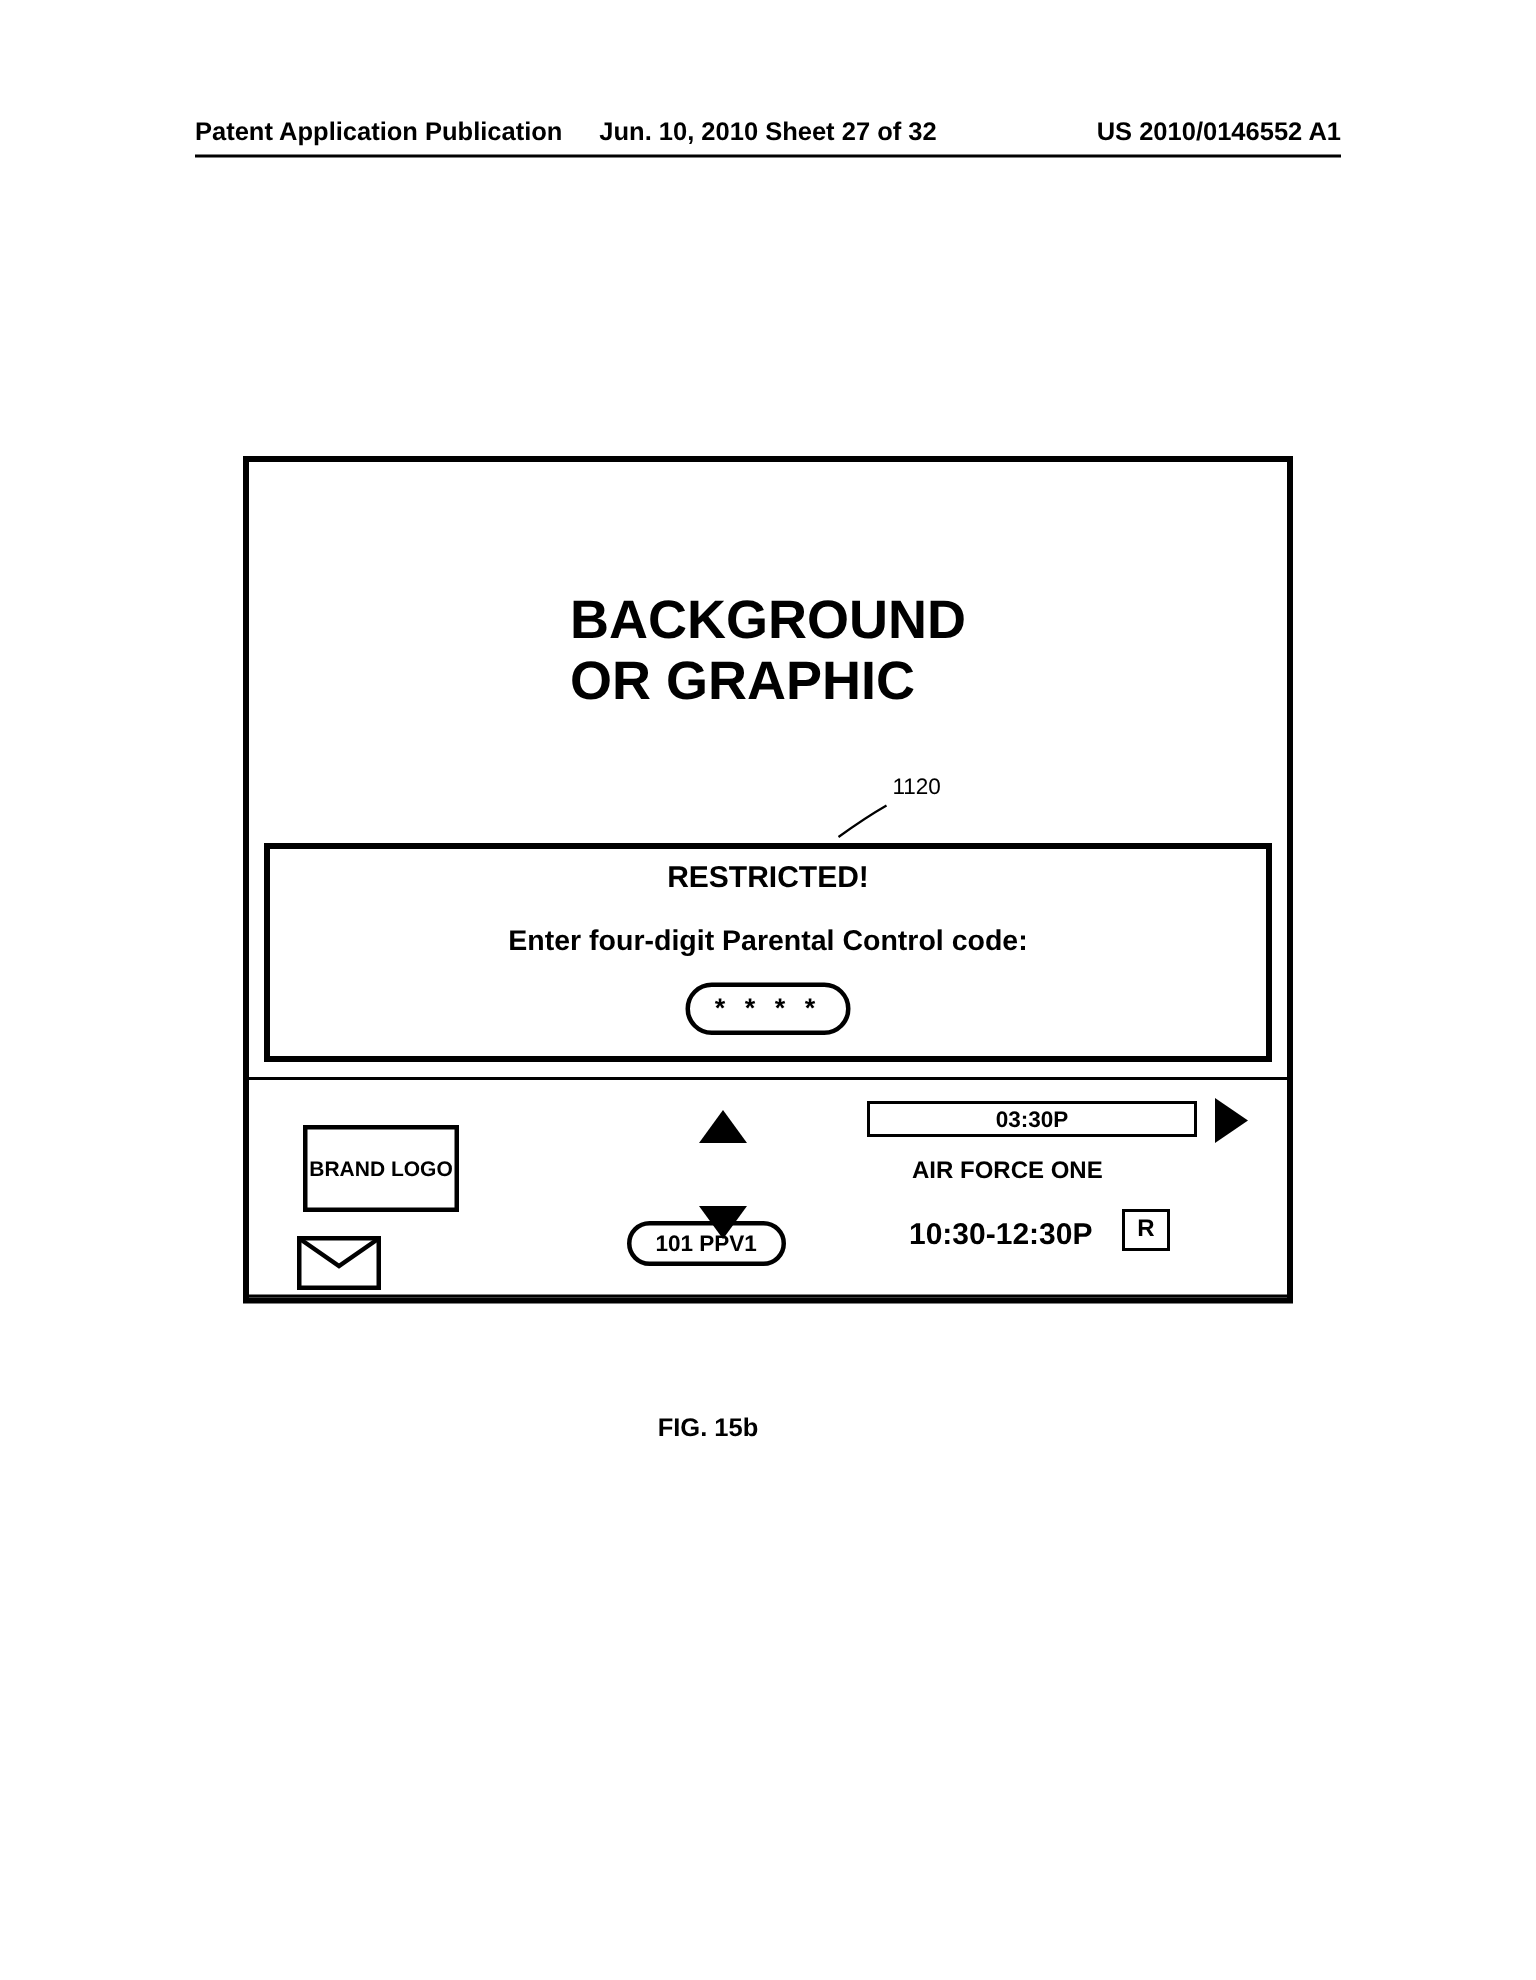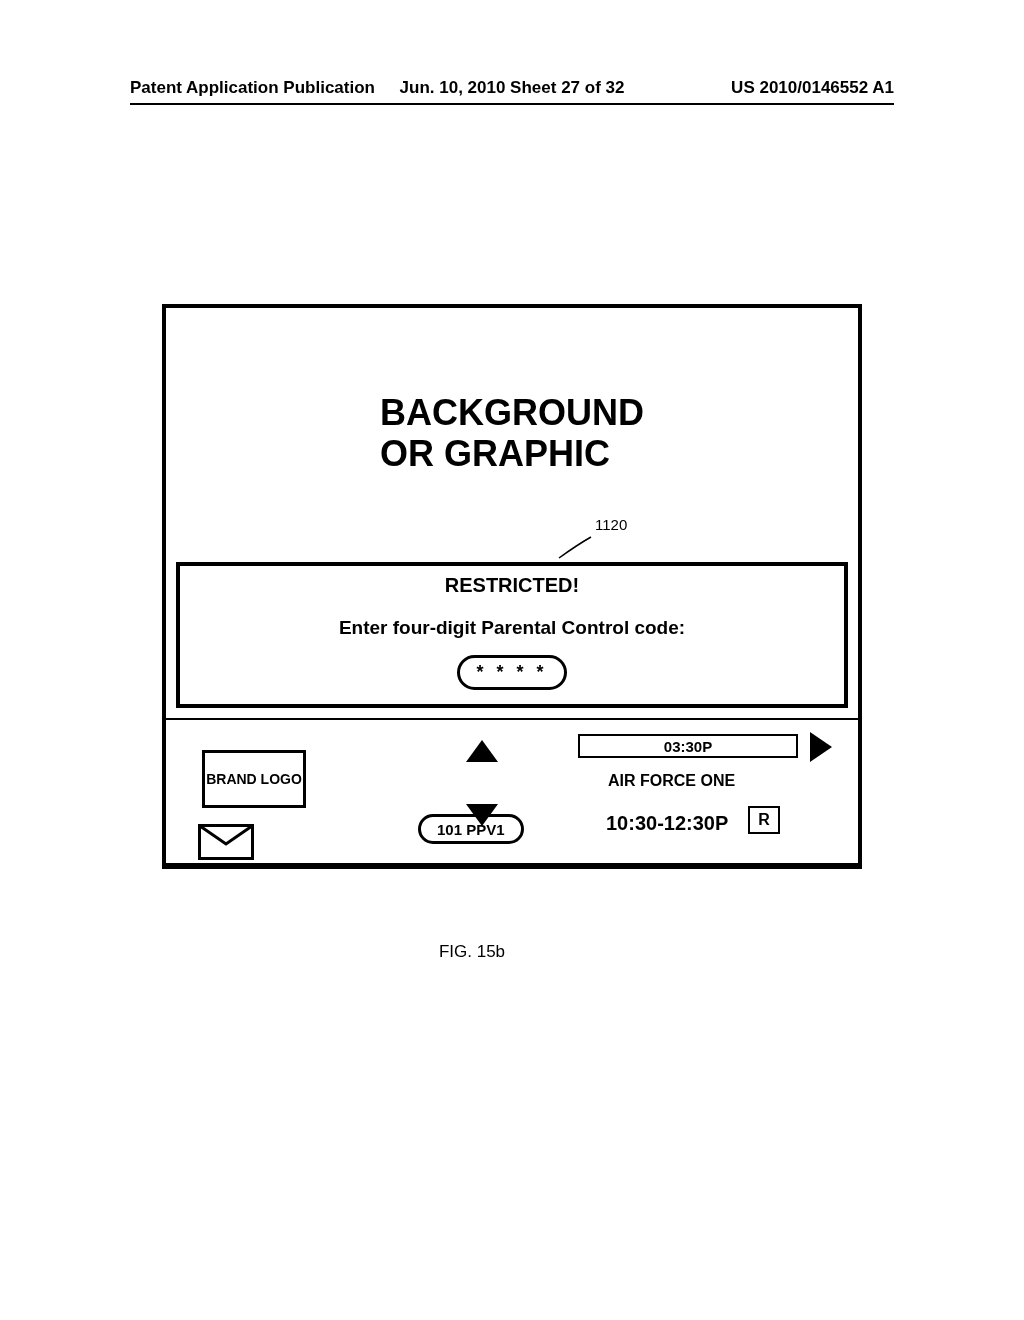--- a/index.html
+++ b/index.html
@@ -197,21 +197,21 @@
     justify-content: center;
     font-weight: 900;
     font-size: 16px;
   }
   .figure-caption {
     position: absolute;
     top: 942px;
     left: 0;
     width: 944px;
     text-align: center;
-    font-weight: 400;
+    font-weight: 700;
     font-size: 17px;
   }
 </style>
 </head>
 <body>
 
 <div class="page-header">
   <span>Patent Application Publication</span>
   <span class="center">Jun. 10, 2010  Sheet 27 of 32</span>
   <span>US 2010/0146552 A1</span>

